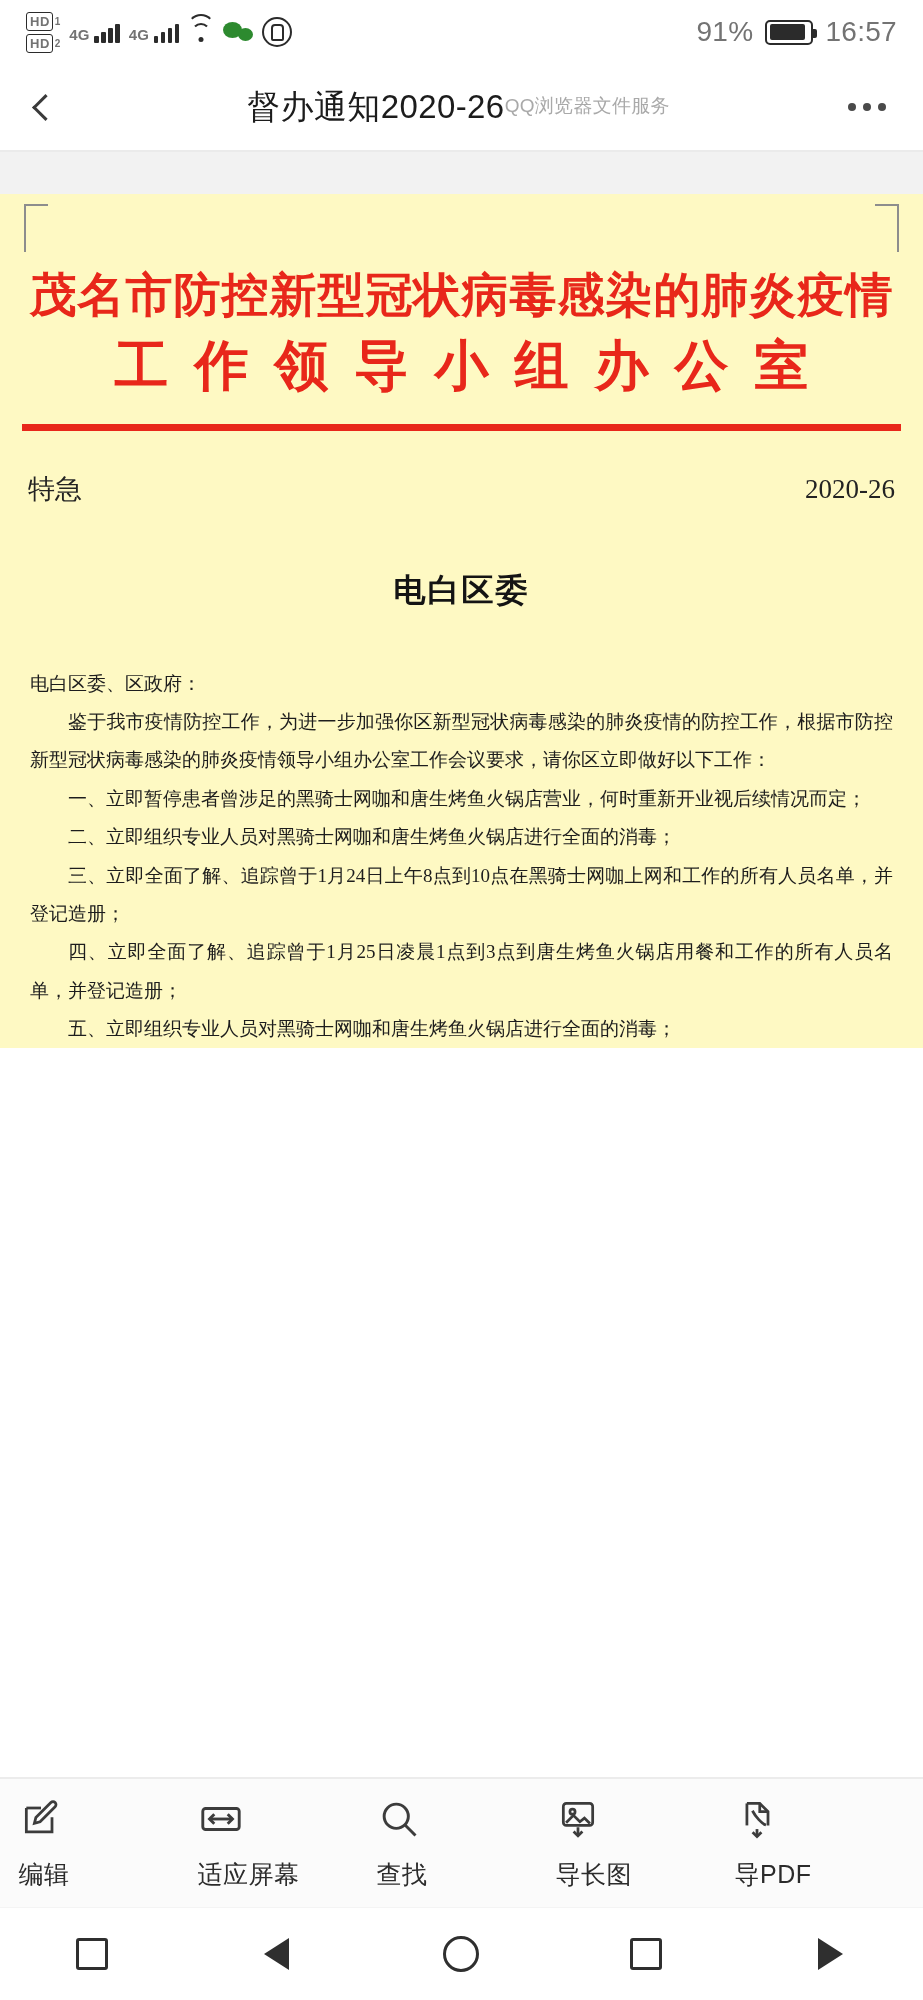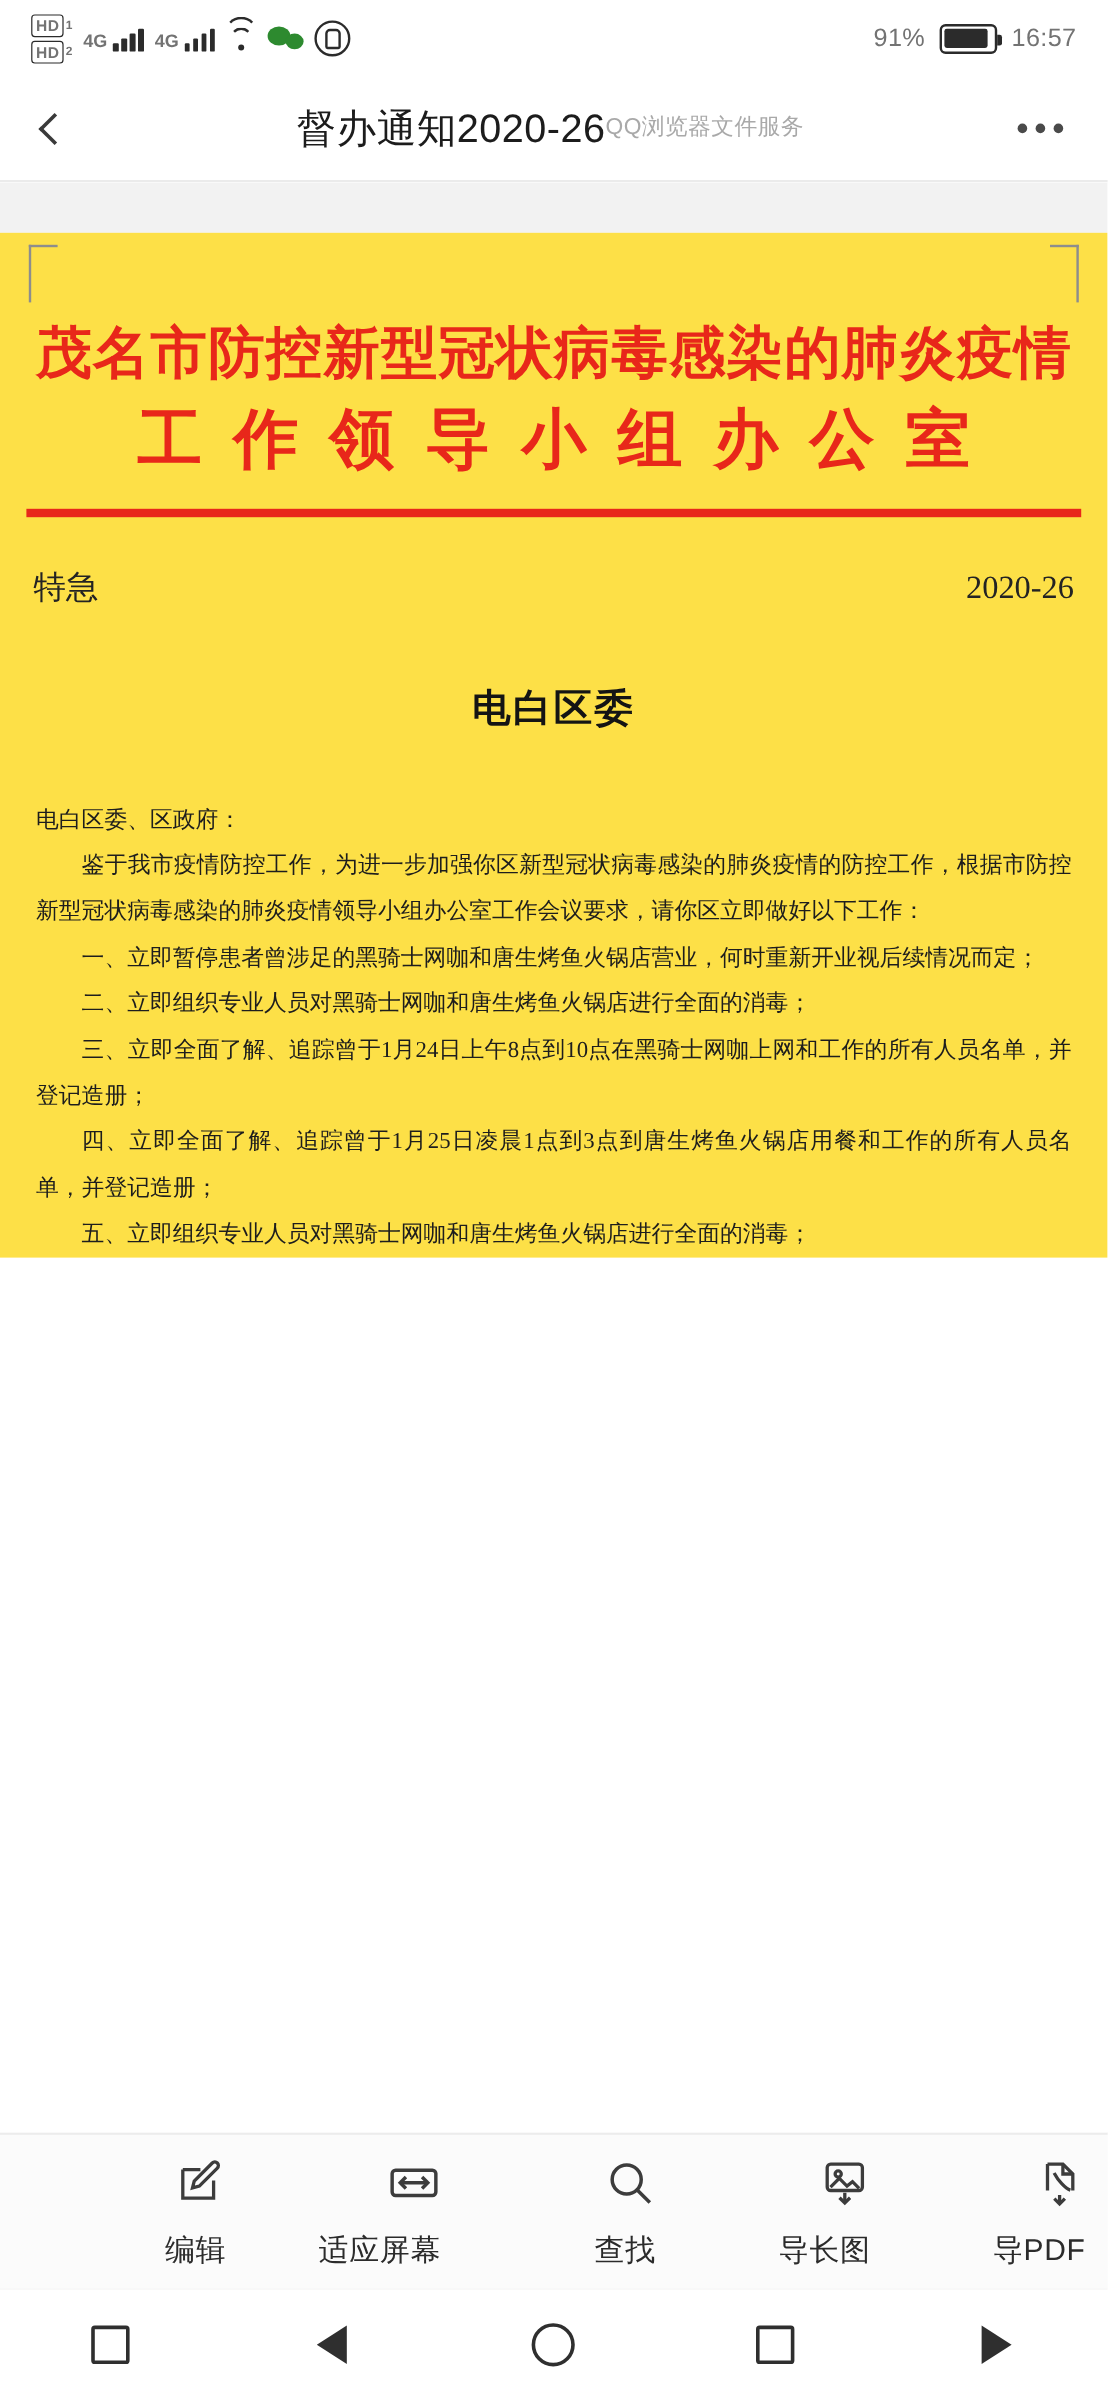--- a/index.html
+++ b/index.html
@@ -139,21 +139,21 @@
     position: absolute;
     left: 7px; top: 5px;
     width: 9px; height: 13px;
     border: 2px solid #2b2b2b;
     border-radius: 4px 4px 2px 2px;
   }
   .sb-right {
     display: flex;
     align-items: center;
     gap: 12px;
-    font-size: 21px;
+    font-size: 28px;
     letter-spacing: 0.3px;
   }
   .battery {
     width: 48px;
     height: 25px;
     border: 2.4px solid #2b2b2b;
     border-radius: 5px;
     position: relative;
     box-sizing: border-box;
     padding: 2.5px;
@@ -248,21 +248,21 @@
     flex: 1 1 auto;
     background: #ffffff;
     overflow: hidden;
   }
   .doc-gap {
     height: 42px;
     background: #f2f2f2;
   }
   .page {
     position: relative;
-    background: #fde047;
+    background: #fef9c3;
     padding: 0 22px;
     box-sizing: border-box;
   }
   .corner-marks {
     position: relative;
     height: 70px;
   }
   .cm {
     position: absolute;
     width: 22px;
@@ -356,21 +356,21 @@
     display: flex;
     align-items: center;
     justify-content: space-around;
     padding: 0 14px;
     box-sizing: border-box;
   }
   .tool {
     width: 170px;
     display: flex;
     flex-direction: column;
-    align-items: flex-end;
+    align-items: flex-start;
     gap: 16px;
     cursor: pointer;
   }
   .tool-ico {
     height: 46px;
     display: flex;
     align-items: center;
     justify-content: center;
     color: #3c3c3c;
   }

